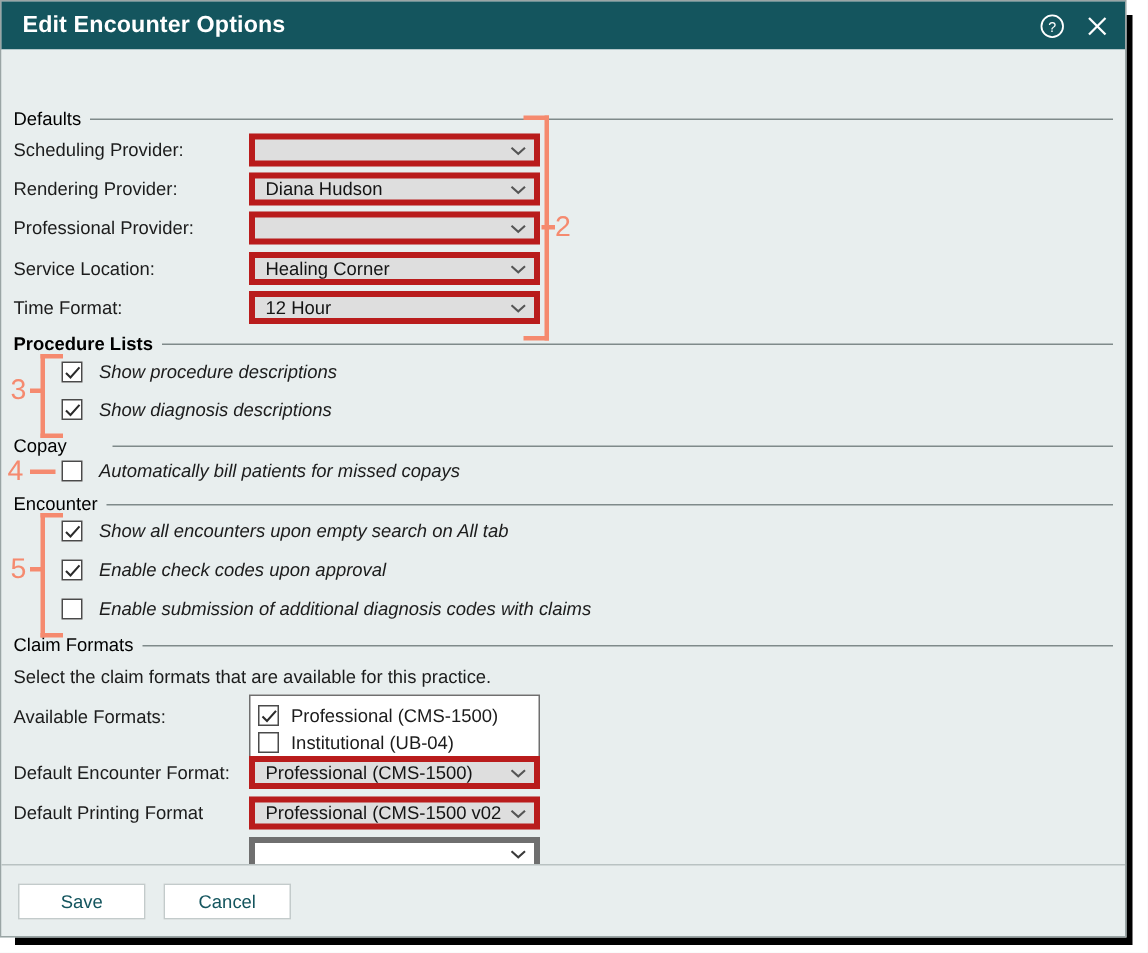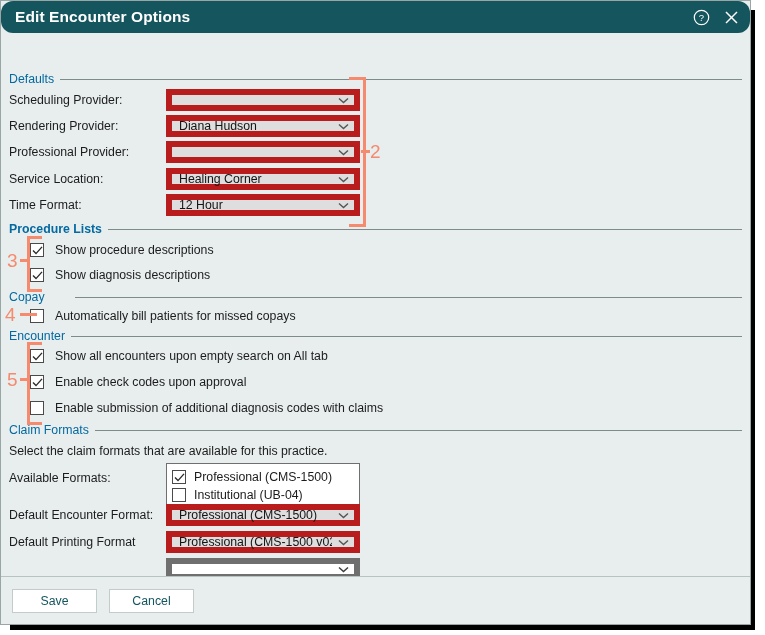--- a/index.html
+++ b/index.html
@@ -39,21 +39,20 @@
     flex-direction: column;
   }
   
   .titlebar {
     height: 32px;
     background: #14555e;
     display: flex;
     align-items: center;
     flex: 0 0 auto;
     padding: 0 10px 0 14px;
-    border-radius: 12px;
   }
   .title-text {
     color: #ffffff;
     font-size: 15.5px;
     font-weight: bold;
     letter-spacing: .1px;
     flex: 1 1 auto;
     white-space: nowrap;
   }
   .title-btns {
@@ -81,21 +80,21 @@
   .group-head {
     position: absolute;
     left: 8px;
     right: 8px;
     display: flex;
     align-items: center;
     height: 14px;
   }
   .group-head .lbl {
     font-size: 12.3px;
-    color: #0369a1;
+    color: #000000;
     white-space: nowrap;
     padding-right: 6px;
     text-align: center;
   }
   .group-head .rule {
     flex: 1 1 auto;
     height: 1px;
     background: #7f8a8a;
   }
   
@@ -109,21 +108,21 @@
   .flabel {
     font-size: 12.3px;
     color: #1c1c1c;
     white-space: nowrap;
   }
   .combo {
     position: absolute;
     width: 194px;
     height: 22px;
     box-sizing: border-box;
-    border: 6px solid #b91c1c;
+    border: 4px solid #b91c1c;
     background: #dedede;
     display: flex;
     align-items: center;
     padding-left: 7px;
     cursor: pointer;
   }
   .combo.white { background: #ffffff; border-color: #6f6f6f; }
   .combo .val {
     font-size: 12.3px;
     color: #141414;
@@ -134,24 +133,25 @@
   .combo .chev {
     width: 22px;
     display: flex;
     align-items: center;
     justify-content: center;
     flex: 0 0 auto;
   }
   
   .cbrow {
     position: absolute;
-    left: 29px;
-    display: flex;
-    align-items: flex-end;
+    left: 40px;
+    display: flex;
+    align-items: flex-start;
     height: 16px;
+    font-style: italic;
   }
   .cbox {
     width: 14px;
     height: 14px;
     box-sizing: border-box;
     border: 1px solid #4a4a4a;
     background: #ffffff;
     flex: 0 0 auto;
     display: flex;
     align-items: center;

